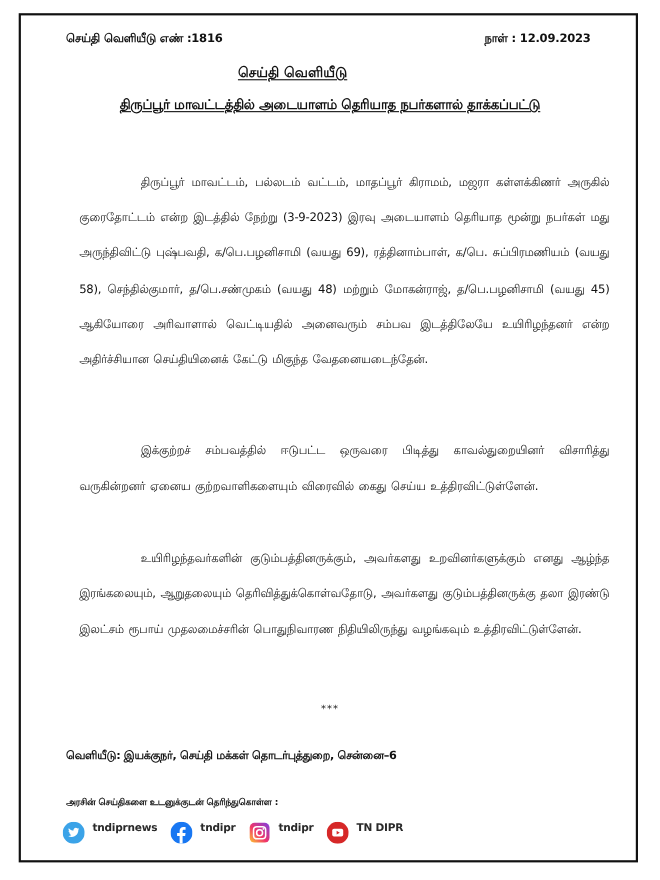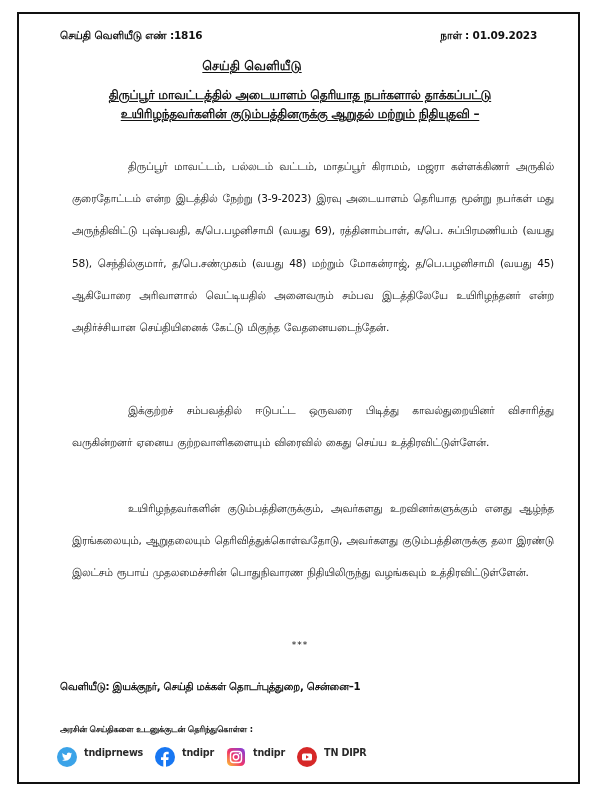--- a/index.html
+++ b/index.html
@@ -35,21 +35,21 @@
     .hdr-right {
       position: absolute;
       right: 63px;
       top: 29px;
       font-size: 10.5px;
       font-weight: bold;
       letter-spacing: -0.2px;
     }
     .doc-heading {
       position: absolute;
-      left: 0;
+      left: 14px;
       width: 504px;
       top: 58px;
       text-align: center;
       font-size: 12.5px;
       font-weight: bold;
     }
     .doc-heading span {
       text-decoration: underline;
       text-underline-offset: 2px;
     }
@@ -141,38 +141,37 @@
       letter-spacing: -0.2px;
       color: #2a2a2a;
     }
   </style>
 </head>
 <body>
 
 <div class="page-frame"></div>
 
 <div class="hdr-left">செய்தி வெளியீடு எண் :1816</div>
-<div class="hdr-right">நாள் : 01.09.2023</div>
+<div class="hdr-right">நாள் : 12.09.2023</div>
 
 <div class="doc-heading">
   <span>செய்தி வெளியீடு</span>
 </div>
 
 <div class="title-block">
   <div class="title-line"><span>திருப்பூர் மாவட்டத்தில் அடையாளம் தெரியாத நபர்களால் தாக்கப்பட்டு</span></div>
-  <div class="title-line"><span>உயிரிழந்தவர்களின் குடும்பத்தினருக்கு ஆறுதல் மற்றும் நிதியுதவி –</span></div>
 </div>
 
 <p class="para p1" style="margin:0">திருப்பூர் மாவட்டம், பல்லடம் வட்டம், மாதப்பூர் கிராமம், மஜரா கள்ளக்கிணர் அருகில் குரைதோட்டம் என்ற இடத்தில் நேற்று (3-9-2023) இரவு அடையாளம் தெரியாத மூன்று நபர்கள் மது அருந்திவிட்டு புஷ்பவதி, க/பெ.பழனிசாமி (வயது 69), ரத்தினாம்பாள், க/பெ. சுப்பிரமணியம் (வயது 58), செந்தில்குமார், த/பெ.சண்முகம் (வயது 48) மற்றும் மோகன்ராஜ், த/பெ.பழனிசாமி (வயது 45) ஆகியோரை அரிவாளால் வெட்டியதில் அனைவரும் சம்பவ இடத்திலேயே உயிரிழந்தனர் என்ற அதிர்ச்சியான செய்தியினைக் கேட்டு மிகுந்த வேதனையடைந்தேன்.</p>
 <p class="para p2" style="margin:0">இக்குற்றச் சம்பவத்தில் ஈடுபட்ட ஒருவரை பிடித்து காவல்துறையினர் விசாரித்து வருகின்றனர் ஏனைய குற்றவாளிகளையும் விரைவில் கைது செய்ய உத்திரவிட்டுள்ளேன்.</p>
 <p class="para p3" style="margin:0">உயிரிழந்தவர்களின் குடும்பத்தினருக்கும், அவர்களது உறவினர்களுக்கும் எனது ஆழ்ந்த இரங்கலையும், ஆறுதலையும் தெரிவித்துக்கொள்வதோடு, அவர்களது குடும்பத்தினருக்கு தலா இரண்டு இலட்சம் ரூபாய் முதலமைச்சரின் பொதுநிவாரண நிதியிலிருந்து வழங்கவும் உத்திரவிட்டுள்ளேன்.</p>
 
 <div class="stars">***</div>
 
-<div class="footer-release">வெளியீடு: இயக்குநர், செய்தி மக்கள் தொடர்புத்துறை, சென்னை–1</div>
+<div class="footer-release">வெளியீடு: இயக்குநர், செய்தி மக்கள் தொடர்புத்துறை, சென்னை–6</div>
 
 <div class="follow-label">அரசின் செய்திகளை உடனுக்குடன் தெரிந்துகொள்ள :</div>
 
 <div class="social-row">
   <a class="social-item">
     <span class="ic">
       <svg width="20" height="20" viewBox="0 0 20 20">
         <circle cx="10" cy="10" r="10" fill="#3BA3E8"></circle>
         <path d="M15 6.6c-.4.2-.8.3-1.2.3.4-.3.8-.7.9-1.2-.4.2-.9.4-1.3.5-.4-.4-.9-.7-1.5-.7-1.1 0-2.1.9-2.1 2.1 0 .2 0 .3.1.5-1.7-.1-3.3-.9-4.3-2.2-.2.3-.3.7-.3 1 0 .7.4 1.4.9 1.7-.3 0-.7-.1-.9-.3 0 1 .7 1.9 1.7 2.1-.2.1-.4.1-.6.1-.1 0-.3 0-.4 0 .3.8 1 1.4 1.9 1.5-.7.6-1.6.9-2.6.9H5c.9.6 2 .9 3.2.9 3.9 0 6-3.2 6-6v-.3c.3-.3.6-.6.8-.9z" fill="#fff"></path>
       </svg>

